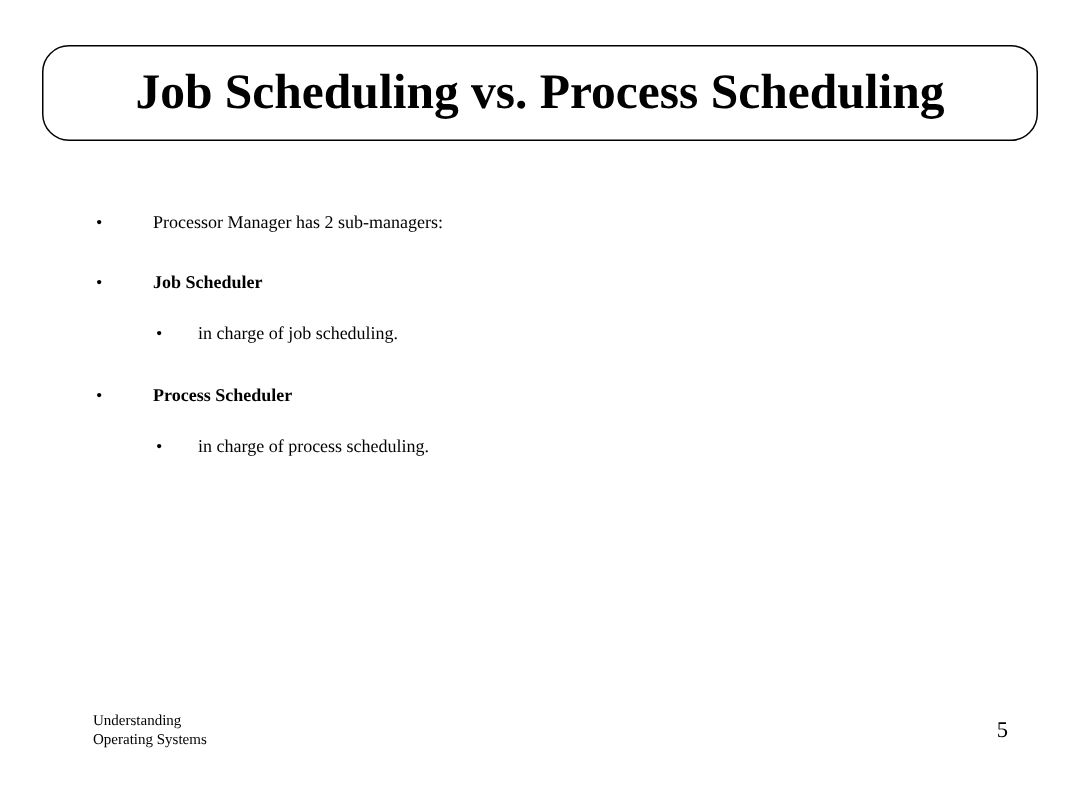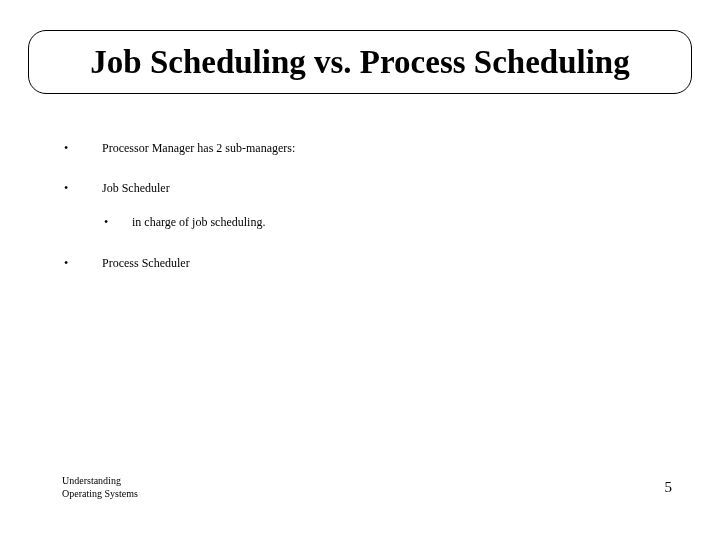--- a/index.html
+++ b/index.html
@@ -55,21 +55,21 @@
     .sub-bullet-list > li {
       position: relative;
       padding-left: 30px;
     }
     .sub-bullet-list > li::before {
       content: "•";
       position: absolute;
       left: 2px;
       top: 0;
     }
-    .bold { font-weight: normal; }
+    .bold { font-weight: bold; }
     .footer-left {
       position: absolute;
       left: 62px;
       bottom: 40px;
       font-size: 10px;
       line-height: 1.25;
     }
     .footer-right {
       position: absolute;
       right: 48px;
@@ -92,20 +92,25 @@
     <li>
       <span class="bold">Job Scheduler</span>
       <ul class="sub-bullet-list">
         <li>
           <span>in charge of job scheduling.</span>
         </li>
       </ul>
     </li>
     <li>
       <span class="bold">Process Scheduler</span>
+      <ul class="sub-bullet-list">
+        <li>
+          <span>in charge of process scheduling.</span>
+        </li>
+      </ul>
     </li>
   </ul>
 </div>
 
 <div class="footer-left">
   <div>Understanding</div>
   <div>Operating Systems</div>
 </div>
 <div class="footer-right">5</div>
 

